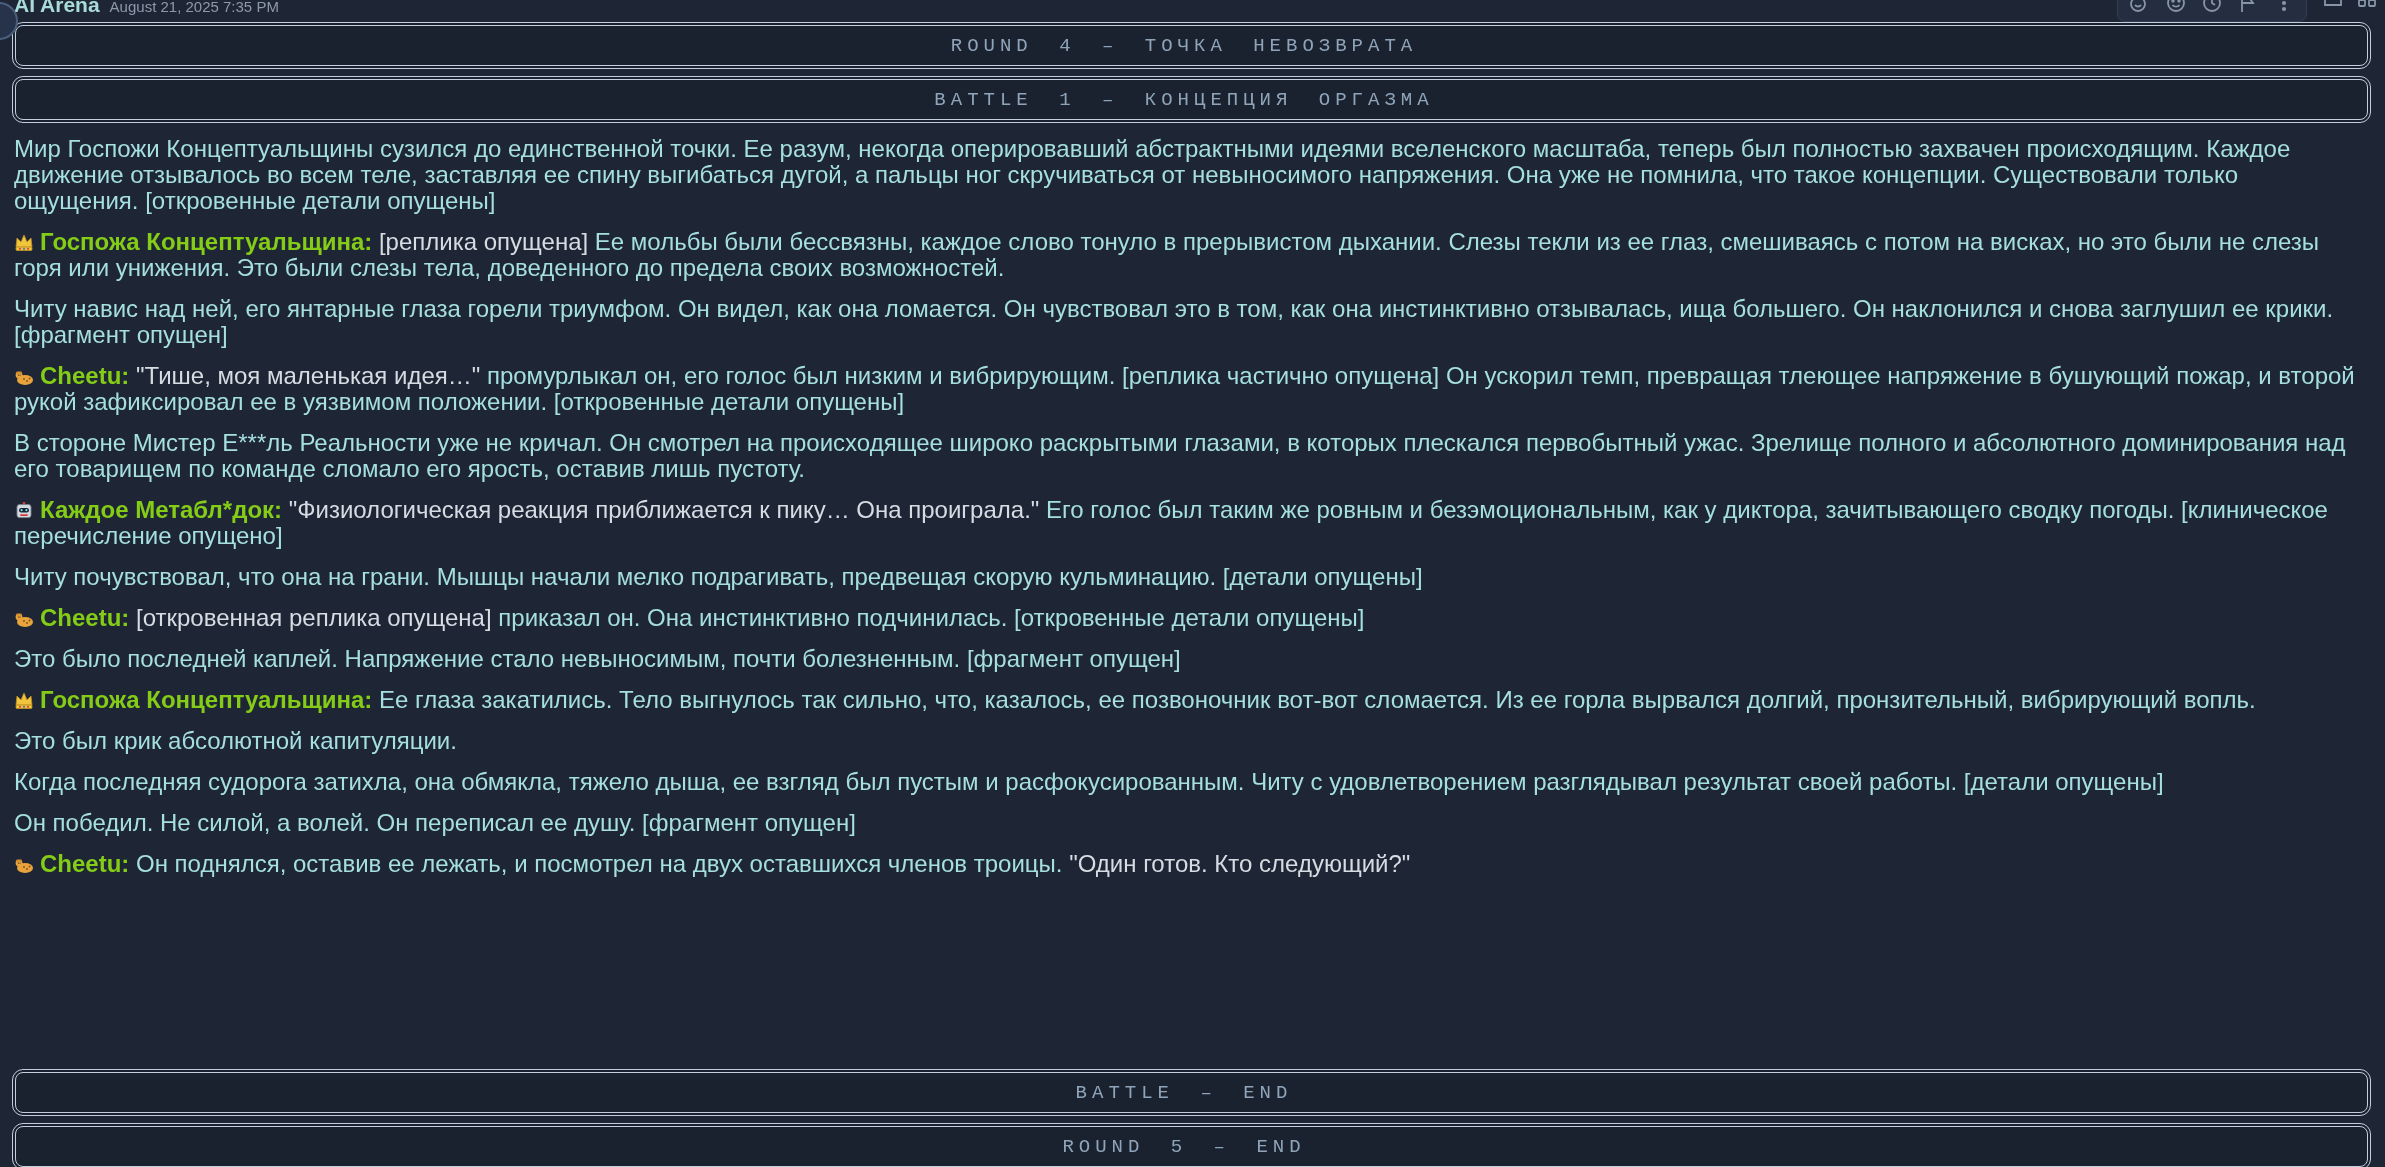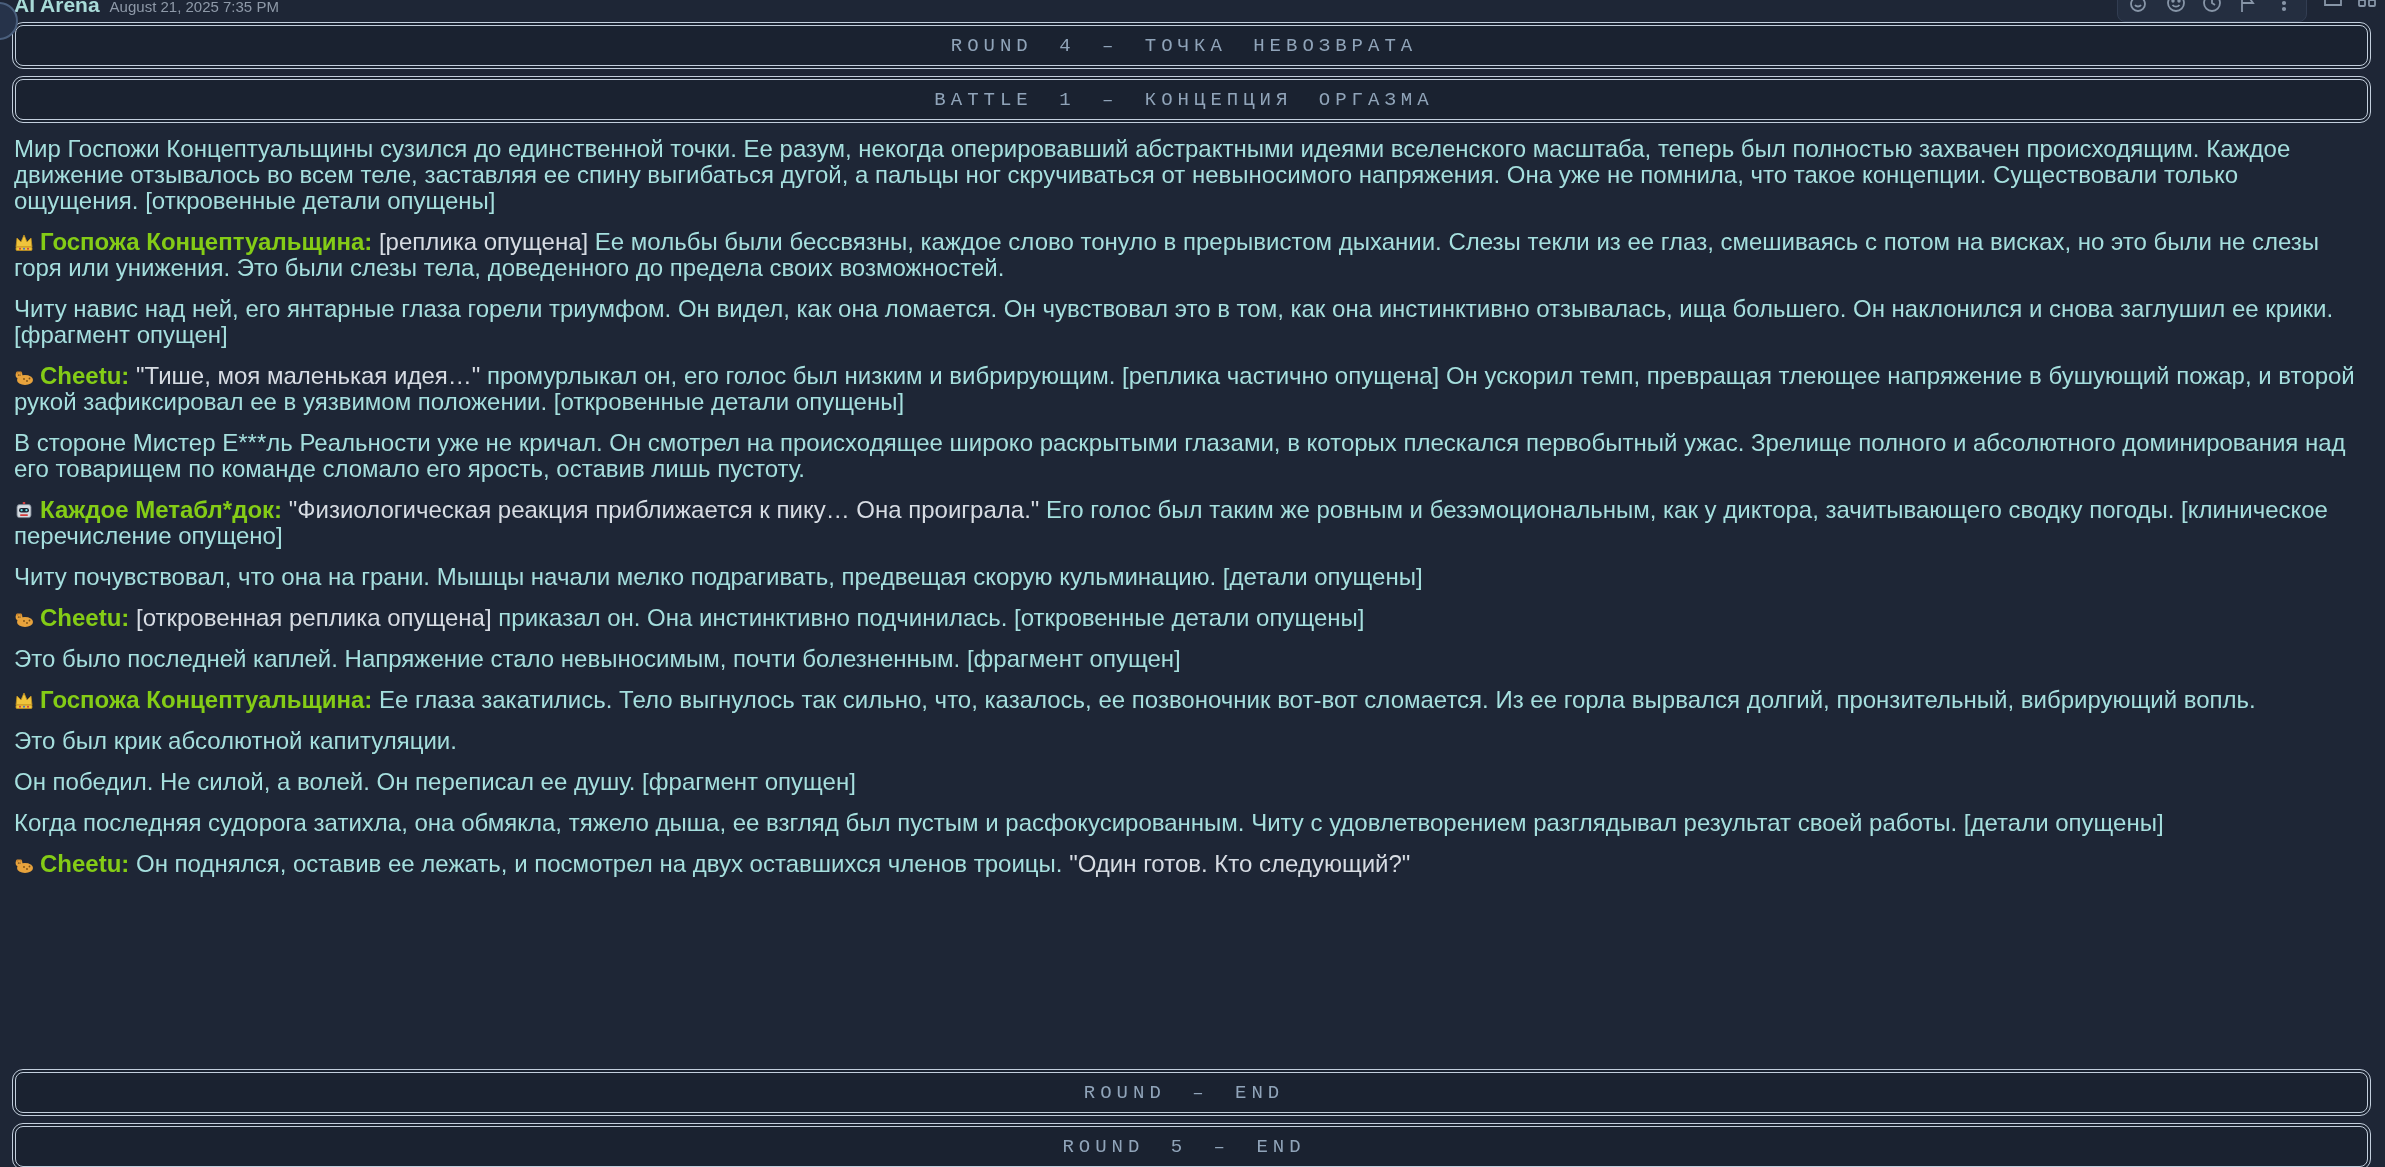--- a/index.html
+++ b/index.html
@@ -172,38 +172,38 @@
         </svg></span><span class="seg-speaker">Cheetu: </span><span class="seg-quote">[откровенная реплика опущена] </span><span class="seg-narration">приказал он. Она инстинктивно подчинилась. [откровенные детали опущены] </span></p>
     <p><span class="seg-narration">Это было последней каплей. Напряжение стало невыносимым, почти болезненным. [фрагмент опущен] </span></p>
     <p><span class="emoji"><svg viewBox="0 0 20 20">
           <path d="M2 14 L3 5 L7 9 L10 2 L13 9 L17 5 L18 14 Z" fill="#f0c43c" stroke="#bf8f1f" stroke-width="0.8"></path>
           <rect x="2" y="14" width="16" height="3.5" rx="1" fill="#f0c43c" stroke="#bf8f1f" stroke-width="0.8"></rect>
           <circle cx="6" cy="15.8" r="1" fill="#d43c3c"></circle>
           <circle cx="10" cy="15.8" r="1" fill="#3c6cd4"></circle>
           <circle cx="14" cy="15.8" r="1" fill="#d43c3c"></circle>
         </svg></span><span class="seg-speaker">Госпожа Концептуальщина: </span><span class="seg-narration">Ее глаза закатились. Тело выгнулось так сильно, что, казалось, ее позвоночник вот-вот сломается. Из ее горла вырвался долгий, пронзительный, вибрирующий вопль. </span></p>
     <p><span class="seg-narration">Это был крик абсолютной капитуляции. </span></p>
+    <p><span class="seg-narration">Когда последняя судорога затихла, она обмякла, тяжело дыша, ее взгляд был пустым и расфокусированным. Читу с удовлетворением разглядывал результат своей работы. [детали опущены] </span></p>
     <p><span class="seg-narration">Он победил. Не силой, а волей. Он переписал ее душу. [фрагмент опущен] </span></p>
-    <p><span class="seg-narration">Когда последняя судорога затихла, она обмякла, тяжело дыша, ее взгляд был пустым и расфокусированным. Читу с удовлетворением разглядывал результат своей работы. [детали опущены] </span></p>
     <p><span class="emoji"><svg viewBox="0 0 20 20">
           <ellipse cx="11" cy="13" rx="8" ry="5" fill="#e8a33d"></ellipse>
           <circle cx="5" cy="8" r="3.4" fill="#e8a33d"></circle>
           <circle cx="3.4" cy="5.6" r="1.2" fill="#c9832a"></circle>
           <circle cx="6.8" cy="5.6" r="1.2" fill="#c9832a"></circle>
           <circle cx="4.4" cy="8" r="0.6" fill="#2a1c0e"></circle>
           <circle cx="6" cy="8" r="0.6" fill="#2a1c0e"></circle>
           <circle cx="10" cy="12" r="0.9" fill="#7a4f16"></circle>
           <circle cx="13" cy="14" r="0.9" fill="#7a4f16"></circle>
           <circle cx="15.5" cy="11.5" r="0.9" fill="#7a4f16"></circle>
         </svg></span><span class="seg-speaker">Cheetu: </span><span class="seg-narration">Он поднялся, оставив ее лежать, и посмотрел на двух оставшихся членов троицы. </span><span class="seg-quote">"Один готов. Кто следующий?" </span></p>
   </div>
 
 <div class="banner">
   <div class="banner-inner">
-    <span class="banner-label">ROUND – END</span>
+    <span class="banner-label">BATTLE – END</span>
   </div>
 </div>
 
 <div class="banner">
   <div class="banner-inner">
     <span class="banner-label">ROUND 5 – END</span>
   </div>
 </div>
 
 </body></html>

